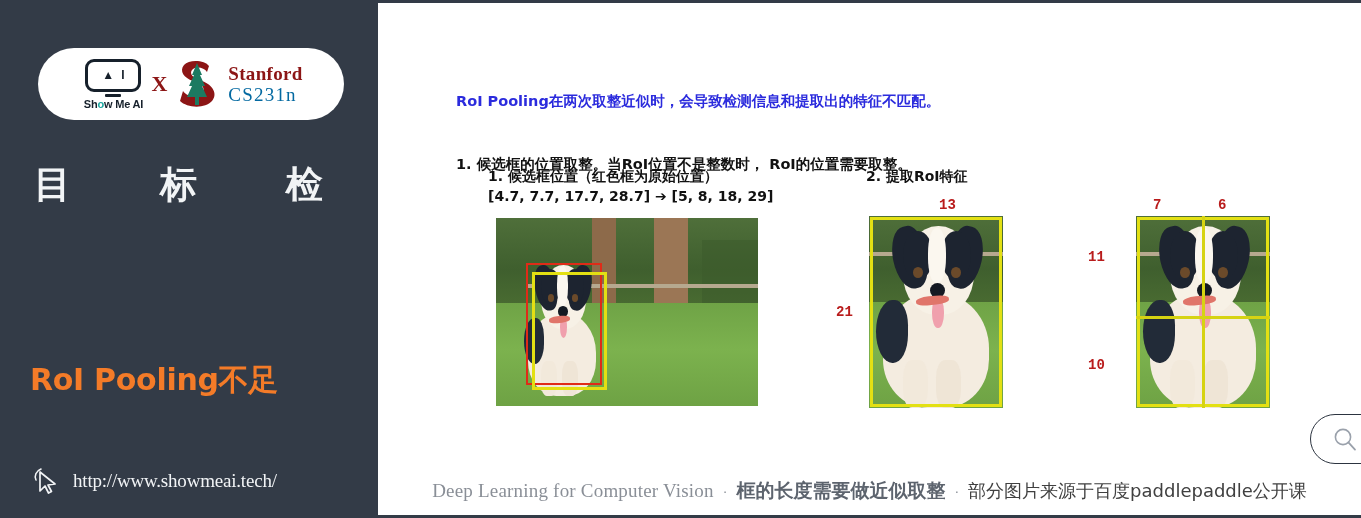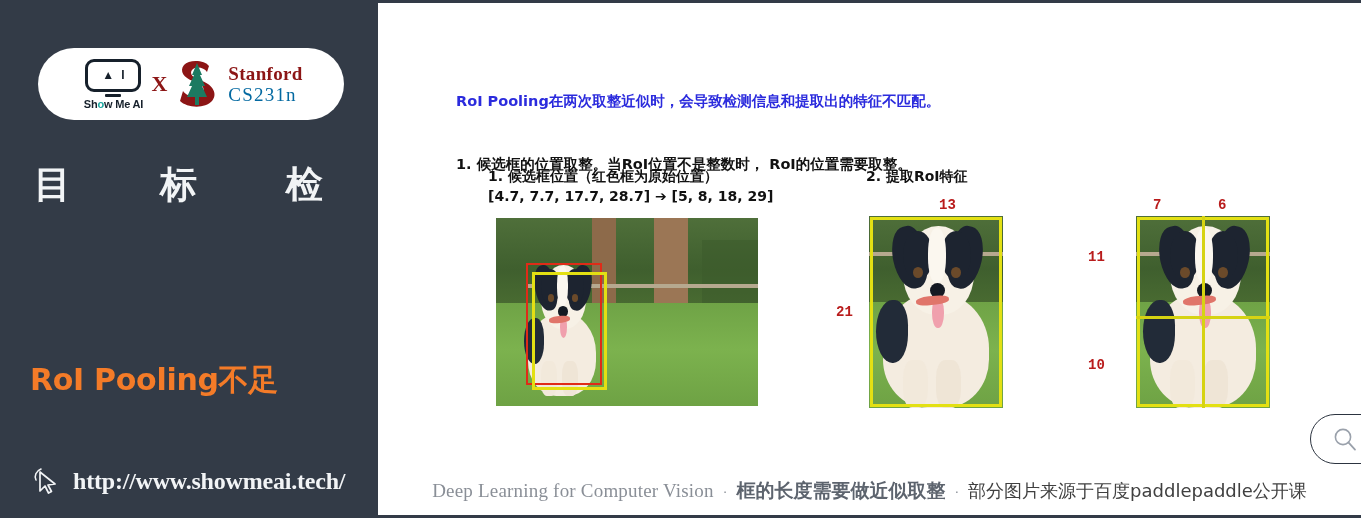--- a/index.html
+++ b/index.html
@@ -47,21 +47,21 @@
   .side-title{
     position:absolute;left:30px;top:328px;
     color:#f47b28;font-size:30px;font-weight:bold;white-space:nowrap;
     font-family:"DejaVu Sans",sans-serif;letter-spacing:-0.3px;margin-top:32px;
   }
   .side-url-row{
     position:absolute;left:32px;top:466px;display:flex;align-items:center;gap:13px;
   }
   .cursor-icon{width:28px;height:30px;}
   .side-url{
-    color:#f2f4f6;font-size:24px;font-weight:bold;white-space:nowrap;
+    color:#f2f4f6;font-size:19px;font-weight:normal;white-space:nowrap;
     font-family:"Liberation Serif",serif;letter-spacing:-.2px;
   }
 
   
   .slide{
     position:absolute;left:378px;top:0;width:983px;height:518px;
     background:#ffffff;overflow:hidden;
   }
   .slide-topline{position:absolute;left:0;top:0;width:983px;height:3px;background:#333b47;}
   .slide-botline{position:absolute;left:0;bottom:0;width:983px;height:3px;background:#333b47;}

